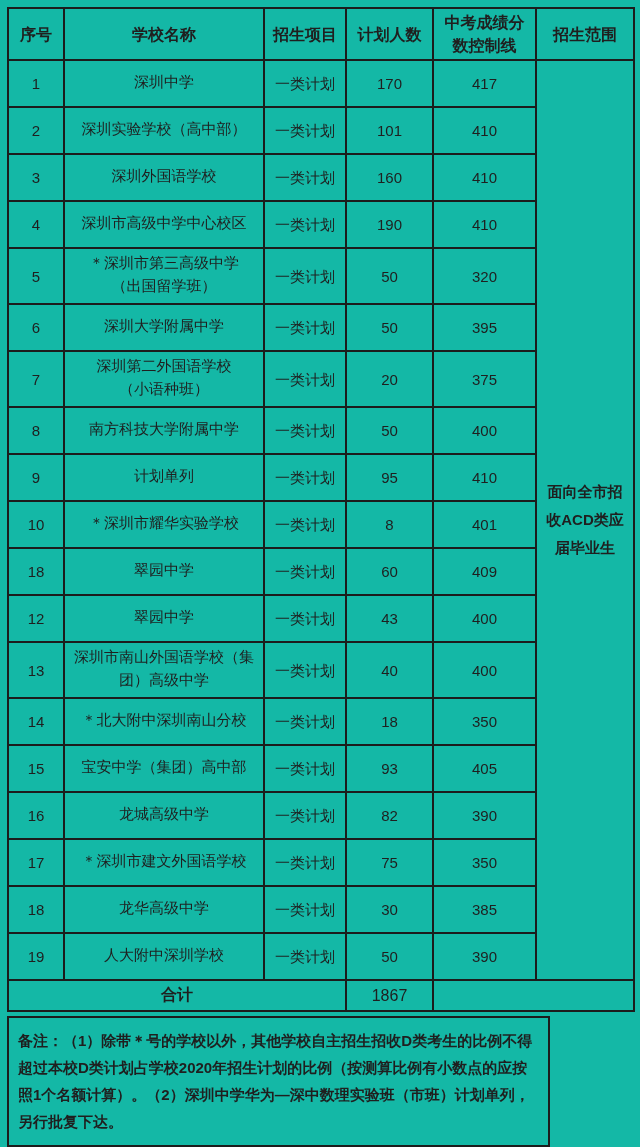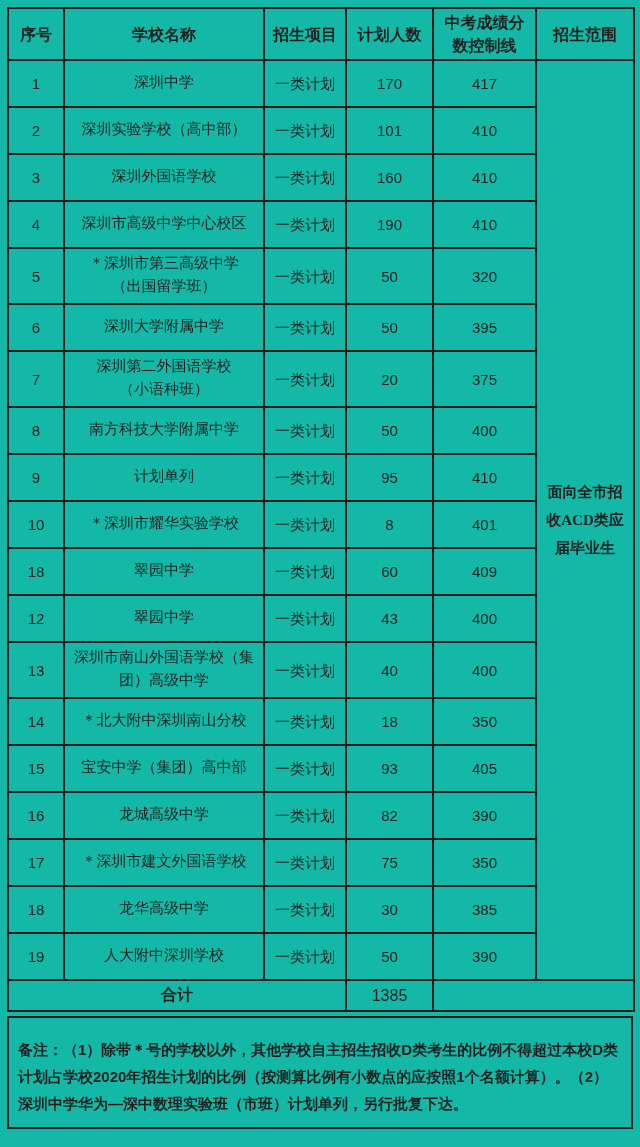--- a/index.html
+++ b/index.html
@@ -41,32 +41,31 @@
   td.name-cell {
     white-space: pre-line;
     padding: 8px 6px;
     font-family: Liberation Mono, monospace;
   }
   td.scope-cell {
     font-weight: bold;
     font-size: 15px;
     line-height: 28px;
     padding: 4px 9px;
-    font-family: Liberation Serif, serif;
   }
   tr.total-row { height: 30px; }
   tr.total-row td { font-size: 16px; }
   td.total-label { font-weight: bold; margin-top: 26px; }
   td.total-plan { font-size: 15px; }
   .notes-box {
-    width: 626px;
+    width: 543px;
     box-sizing: border-box;
     border: 2px solid #1c1c1c;
     margin-top: 4px;
-    padding: 18px 9px 10px 9px;
+    padding: 9px 9px 10px 9px;
     font-size: 15px;
     font-weight: bold;
     line-height: 27px;
     text-align: left;
     min-height: 92px;
   }
 </style>
 </head>
 <body>
 
@@ -226,21 +225,21 @@
     <td>19</td>
     <td class="name-cell">人大附中深圳学校</td>
     <td>一类计划</td>
     <td>50</td>
     <td>390</td>
   </tr>
       </tbody>
     <tfoot>
       <tr class="total-row">
         <td class="total-label" colspan="3">合计</td>
-        <td class="total-plan">1385</td>
+        <td class="total-plan">1867</td>
         <td colspan="2"></td>
       </tr>
     </tfoot>
   </table>
 
   <div class="notes-box">备注：（1）除带＊号的学校以外，其他学校自主招生招收D类考生的比例不得超过本校D类计划占学校2020年招生计划的比例（按测算比例有小数点的应按照1个名额计算）。（2）深圳中学华为—深中数理实验班（市班）计划单列，另行批复下达。</div>
 
 </div>
 
 </body></html>

